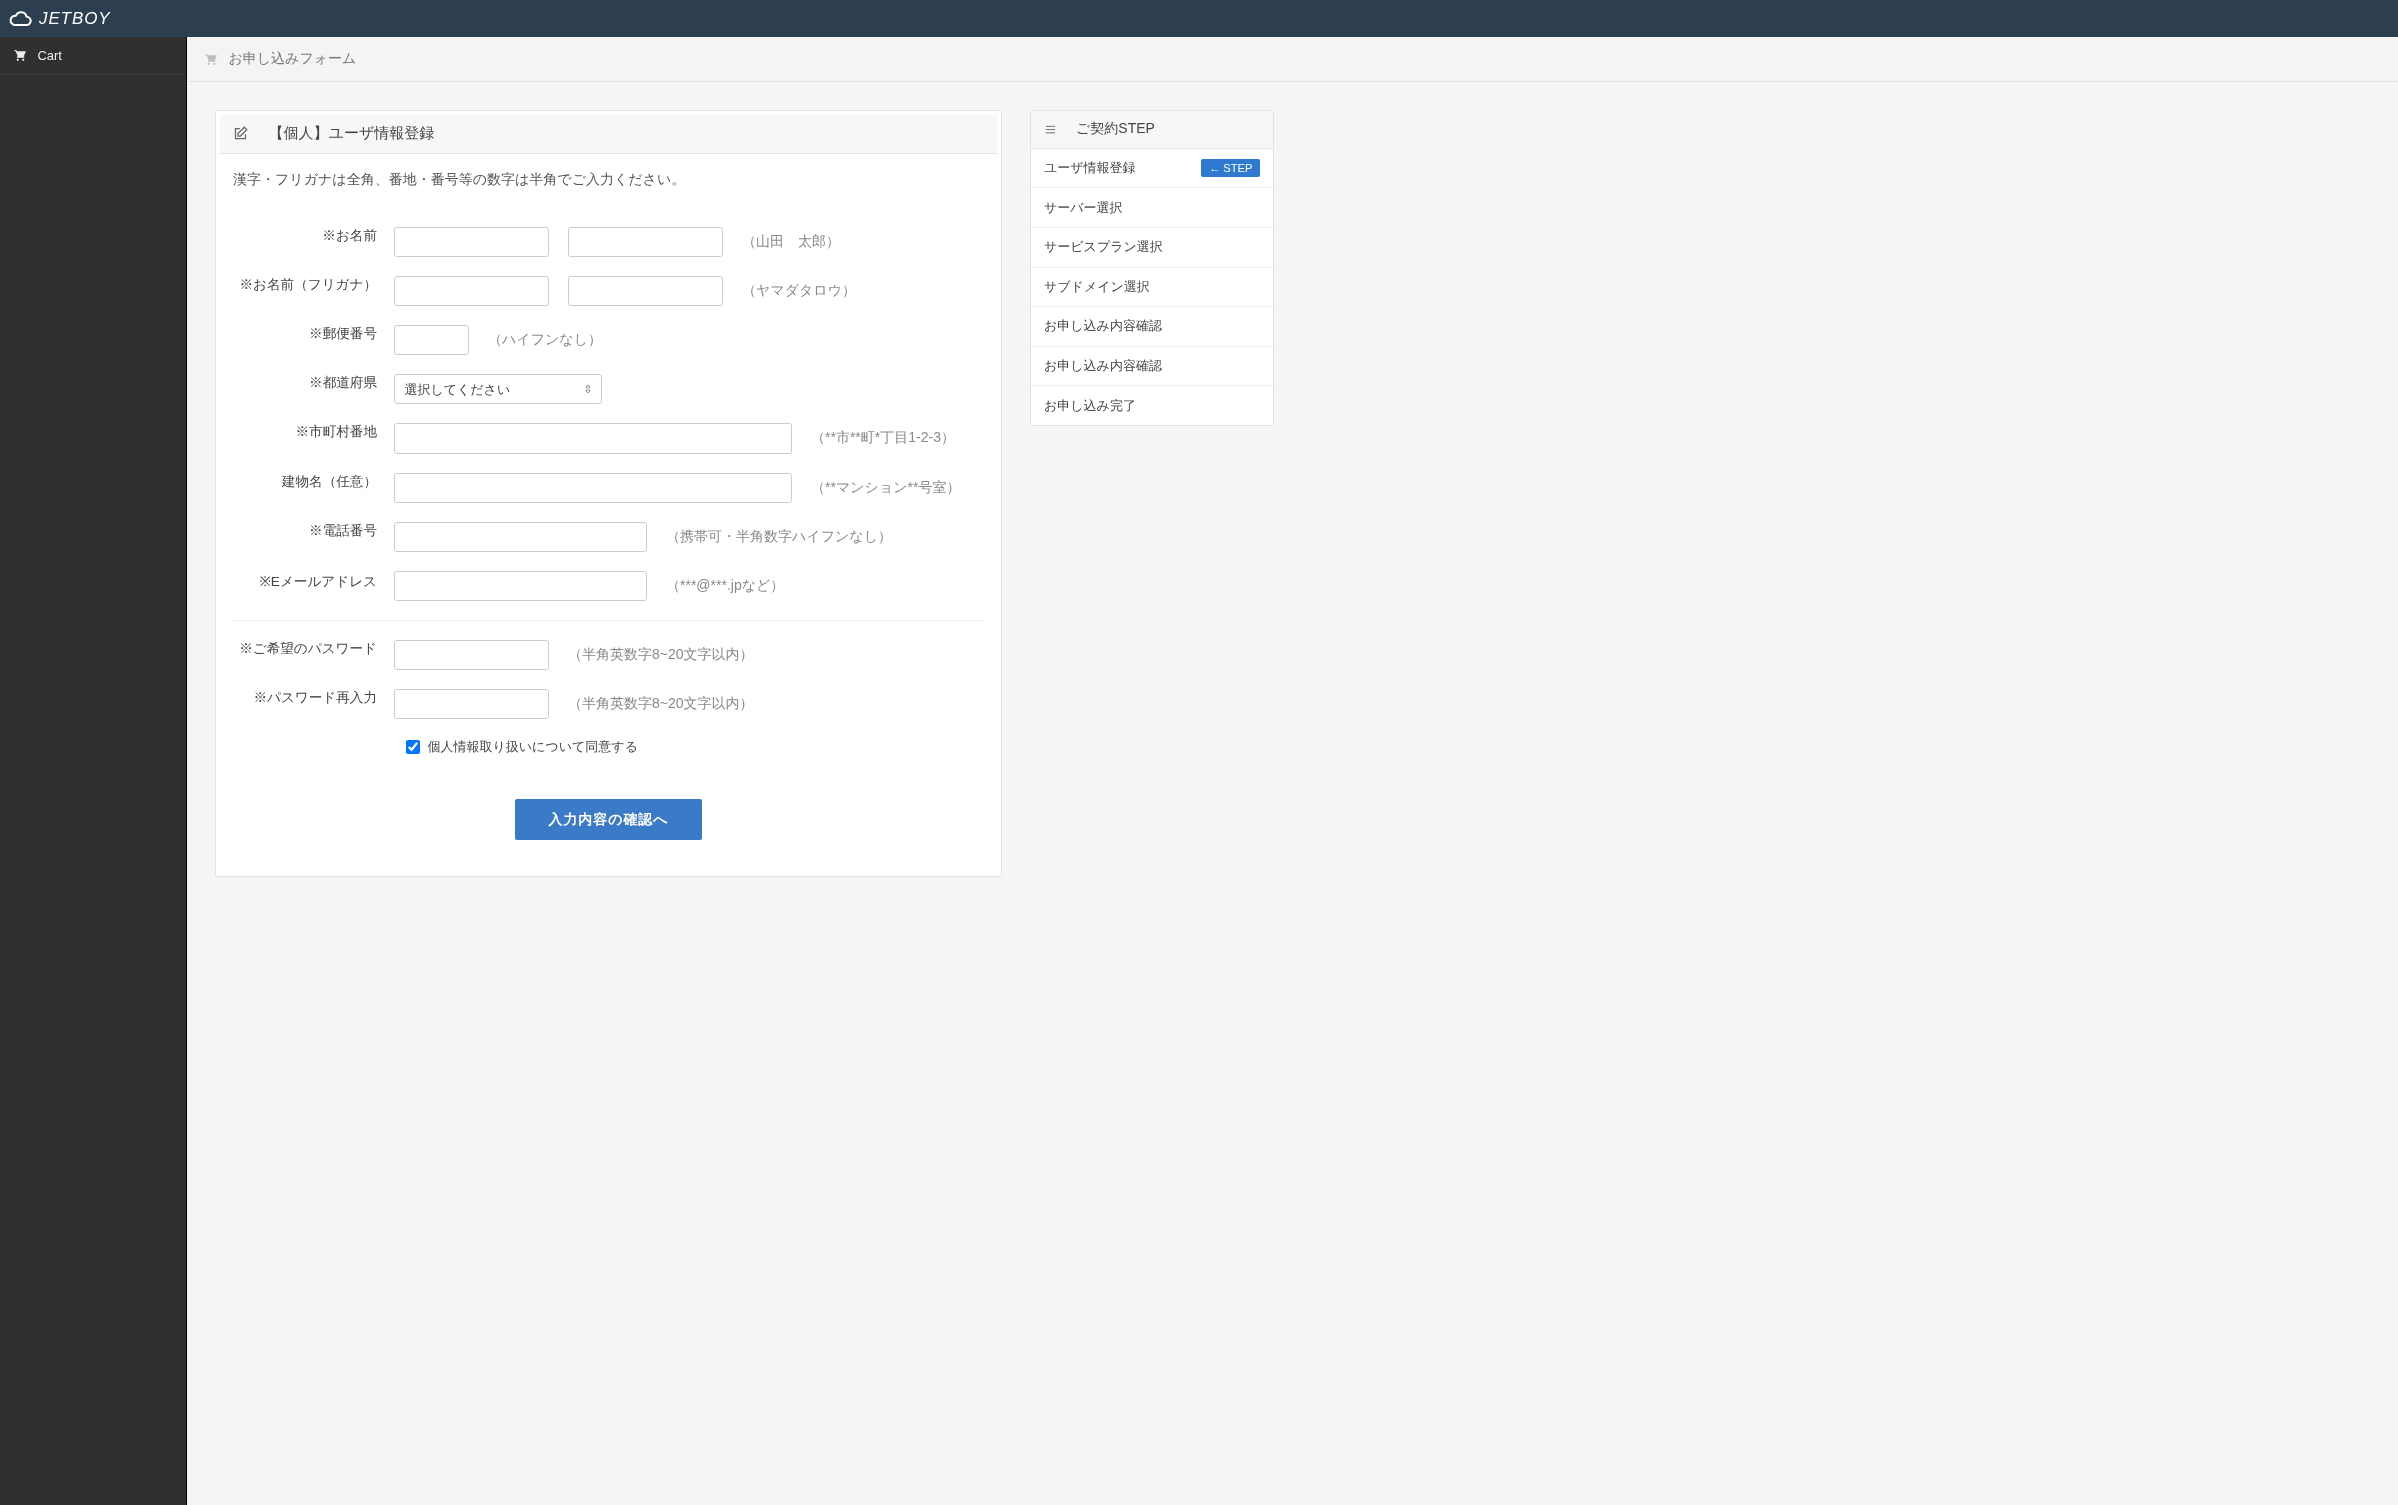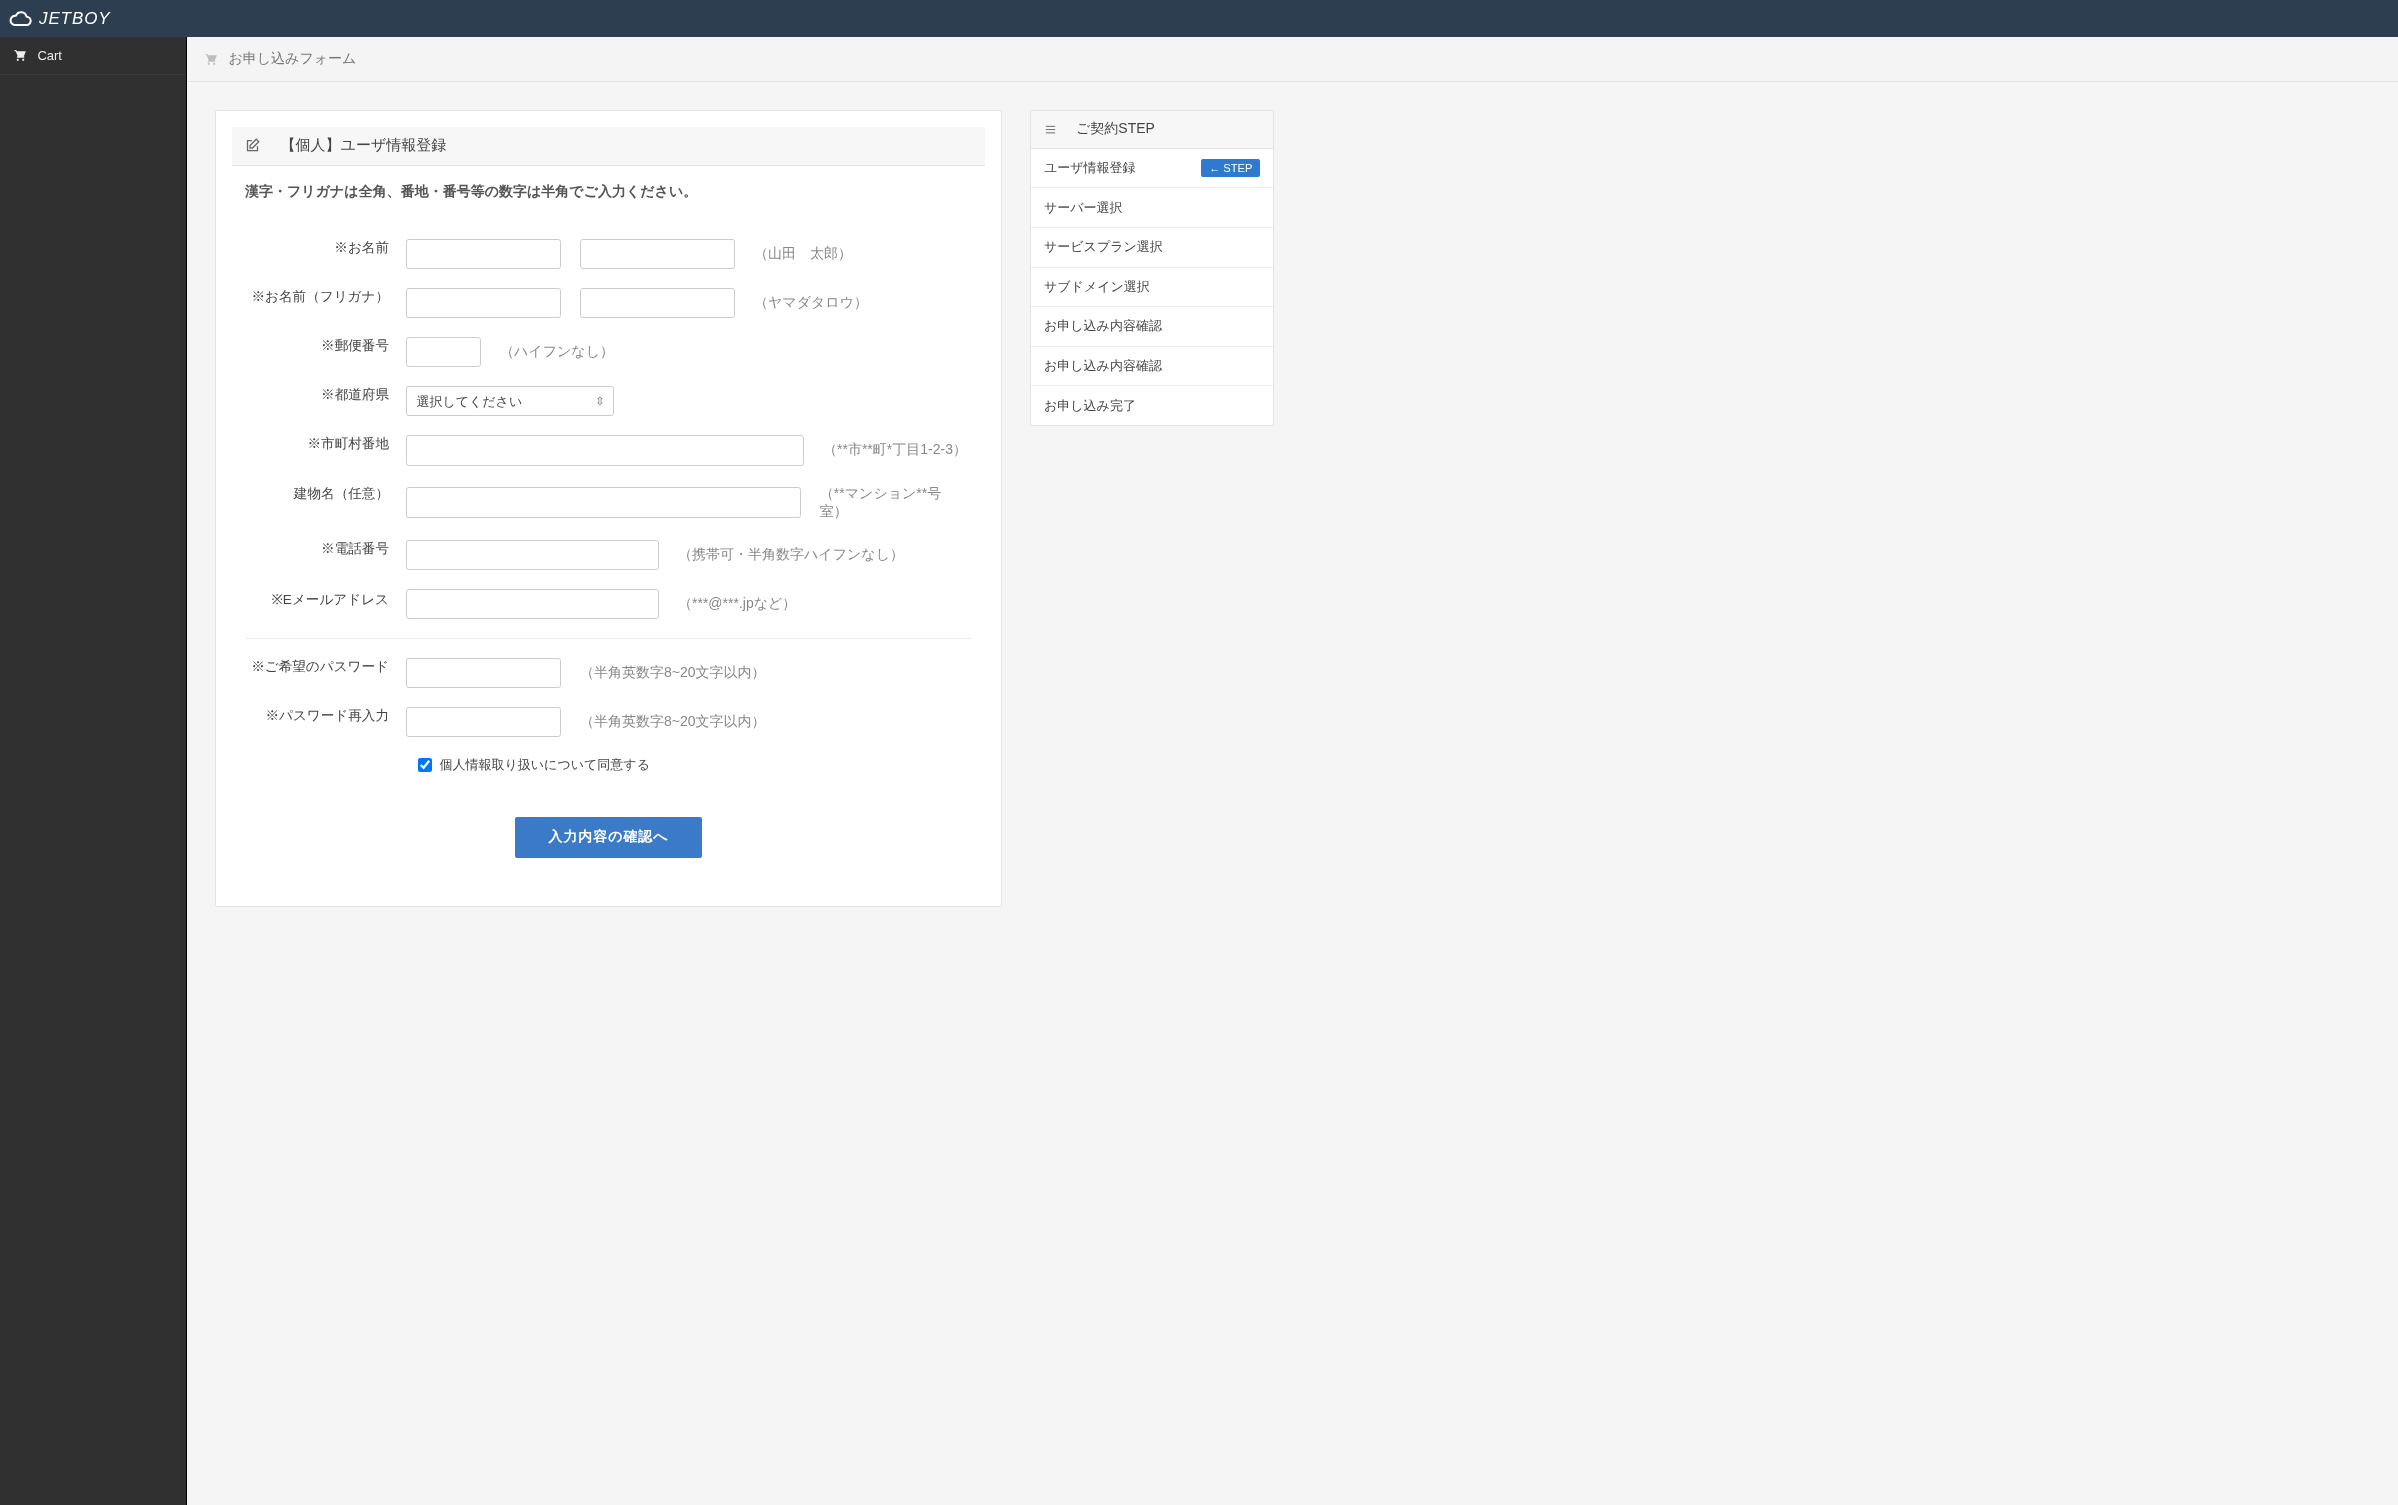--- a/index.html
+++ b/index.html
@@ -10,24 +10,24 @@
   .topbar .logo .logo-text { font-family: "Arial Black", sans-serif; font-style: italic; }
   .container { display: flex; height: calc(100% - 37px); }
   .sidebar { width: 187px; background: #303030; color: #eee; border-right: 0.9px solid #000; flex-shrink: 0; position: relative; }
   .sidebar-item { display: flex; align-items: center; padding: 11.2px 13px; cursor: pointer; border-bottom: 0.9px solid #3a3a3a; }
   .sidebar-item svg { margin-right: 9.4px; }
   .main { flex: 1; display: flex; flex-direction: column; overflow-y: auto; }
   .crumbbar { background: #f4f4f4; border-bottom: 0.9px solid #e5e5e5; padding: 13px 17px; display: flex; align-items: center; color: #777; font-size: 14px; }
   .crumbbar svg { margin-right: 9.4px; opacity: 0.6; }
   .content { display: flex; gap: 28px; padding: 28px; }
   .panel { background: #fff; border: 0.9px solid #e3e3e3; border-radius: 1.9px; }
-  .form-panel { flex: 1; max-width: 787px; padding: 16px; }
+  .form-panel { flex: 1; max-width: 787px; padding: 4px; }
   .panel-header { display: flex; align-items: center; background: #f7f7f7; border-bottom: 0.9px solid #e3e3e3; padding: 9.4px 13px; font-size: 15px; color: #444; }
   .panel-header .header-title { margin-left: 20.6px; }
-  .instruction { padding: 17px 13px 9.4px 13px; color: #555; font-size: 14px; font-weight: bold; }
+  .instruction { padding: 17px 13px 9.4px 13px; color: #555; font-size: 14px; }
   .form-body { padding: 9.4px 13px 22.5px 13px; }
   .form-row { display: flex; margin: 19px 4px; }
   .form-label { width: 157px; text-align: right; padding-right: 17px; color: #444; font-size: 13.6px; }
   .form-fields { display: flex; align-items: center; flex: 1; }
   input[type=text], input[type=password], select {
     border: 0.9px solid #ccc; border-radius: 2.8px; padding: 6.6px 9.4px; font-size: 13px; background: #fff; color: #444;
   }
   .w-sm { width: 155px; }
   .w-xs { width: 75px; }
   .w-md { width: 253px; }

